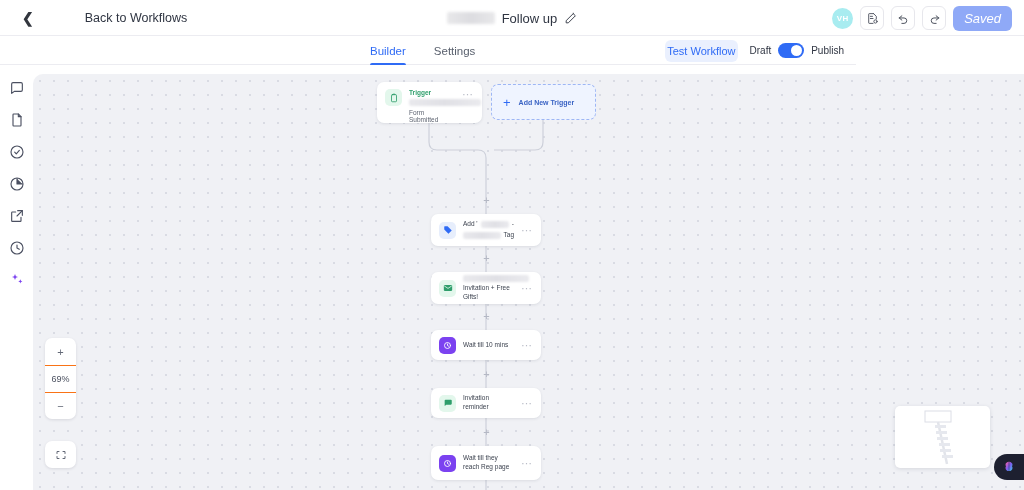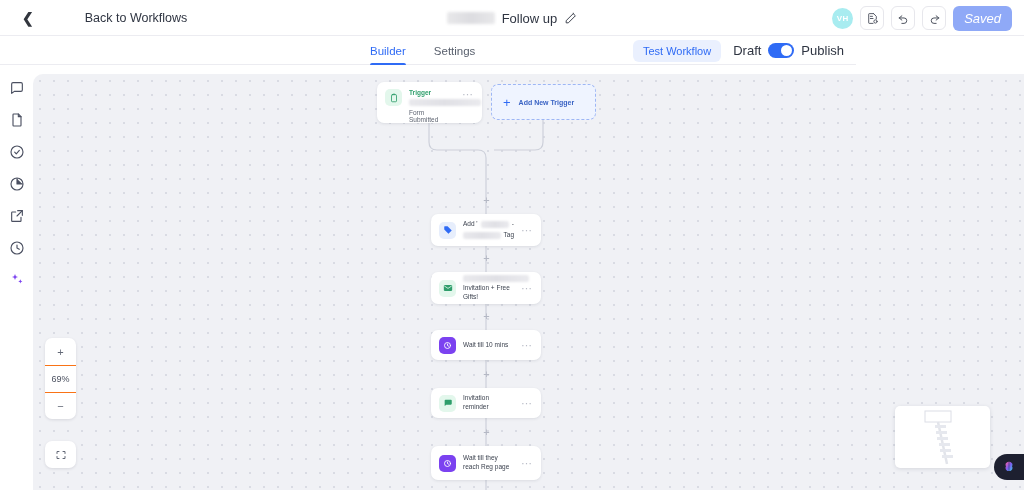--- a/index.html
+++ b/index.html
@@ -78,24 +78,24 @@
   .tab.active::after {
     content: ""; position: absolute; left: 0; right: 0; bottom: 0;
     height: 2px; background: #2f6bf5; border-radius: 2px 2px 0 0;
   }
   .tab-right {
     position: absolute; right: 12px; top: 0; height: 29px;
     display: flex; align-items: center; gap: 12px;
   }
   .test-btn {
     background: #eaf0fe; color: #2f6bf5; font-size: 11px;
-    padding: 5px 10px; border-radius: 6px; cursor: pointer;
+    padding: 5px 2px; border-radius: 6px; cursor: pointer;
   }
   .toggle-group { display: flex; align-items: center; gap: 7px; }
-  .toggle-lbl { font-size: 13px; color: #2f3542; }
+  .toggle-lbl { font-size: 10px; color: #2f3542; }
   .switch {
     width: 26px; height: 15px; border-radius: 8px; background: #2f6bf5;
     position: relative; cursor: pointer;
   }
   .switch .knob {
     position: absolute; right: 2px; top: 2px;
     width: 11px; height: 11px; border-radius: 50%; background: #fff;
   }
 
   

